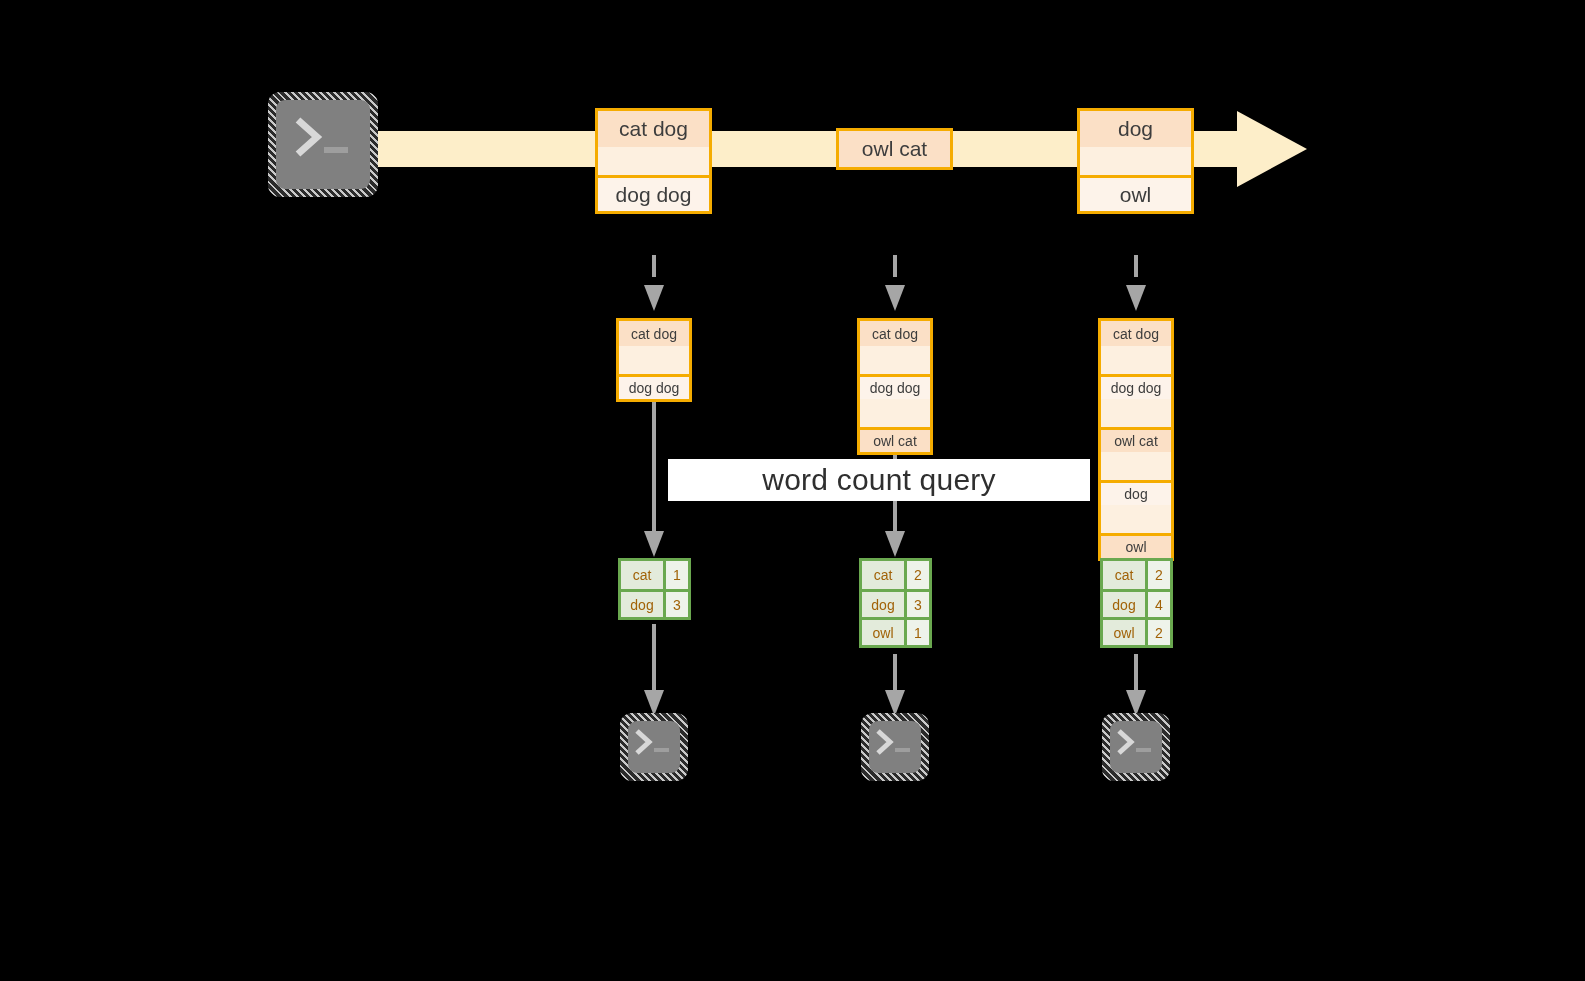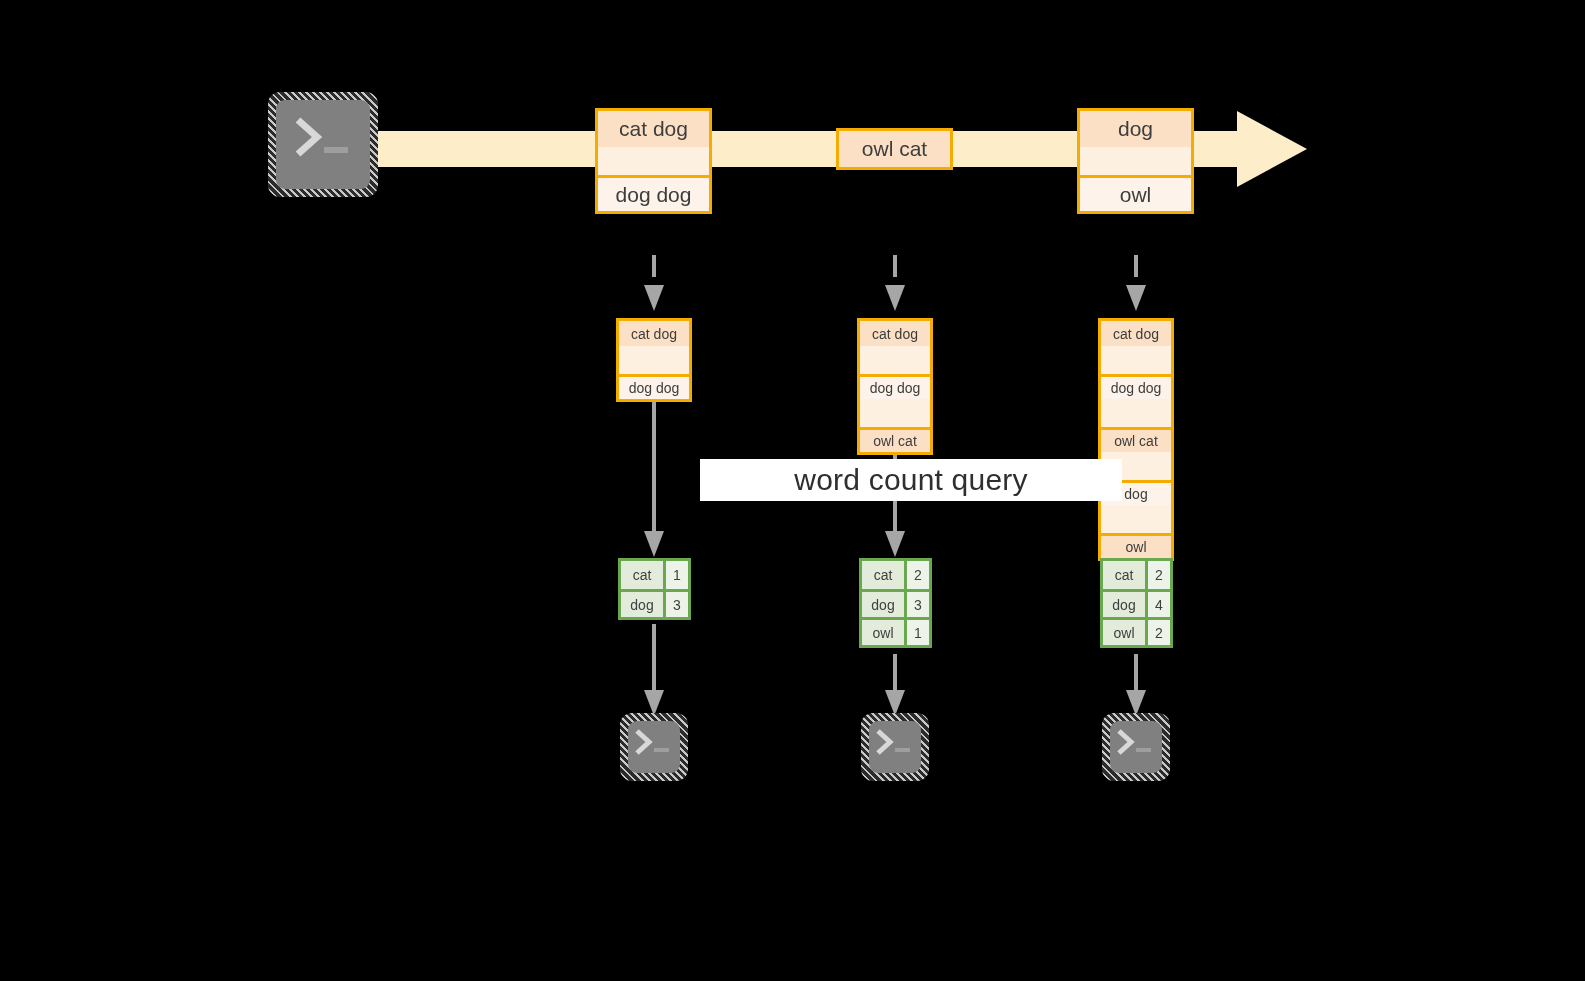--- a/index.html
+++ b/index.html
@@ -88,21 +88,21 @@
     box-sizing: border-box;
     height: 28px;
   }
   .res .row + .row { border-top: 3px solid #6aa84f; }
   .res .k, .res .v {
     box-sizing: border-box;
     display: flex;
     align-items: center;
     justify-content: center;
     font-size: 14px;
-    color: #404040;
+    color: #a16207;
     white-space: nowrap;
   }
   .res .k { width: 42px; background: #e3ebdb; }
   .res .v { width: 25px; background: #eef3ea; border-left: 3px solid #6aa84f; }
 
   
   .conn {
     position: absolute;
   }
   .conn svg { display: block; }
@@ -228,21 +228,21 @@
   </div>
 
   <div class="rec small" style="left:1098px; top:318px; width:76px;">
     <div class="cell shade">cat dog</div>
     <div class="cell pale">dog dog</div>
     <div class="cell shade">owl cat</div>
     <div class="cell pale">dog</div>
     <div class="cell shade">owl</div>
   </div>
 
-  <div class="banner" style="left:700px; top:459px; width:422px; height:42px;">
+  <div class="banner" style="left:668px; top:459px; width:422px; height:42px;">
     <span>word count query</span>
   </div>
 
   <div class="res" style="left:618px; top:558px;">
     <div class="row">
       <div class="k">cat</div>
       <div class="v">1</div>
     </div>
     <div class="row">
       <div class="k">dog</div>

